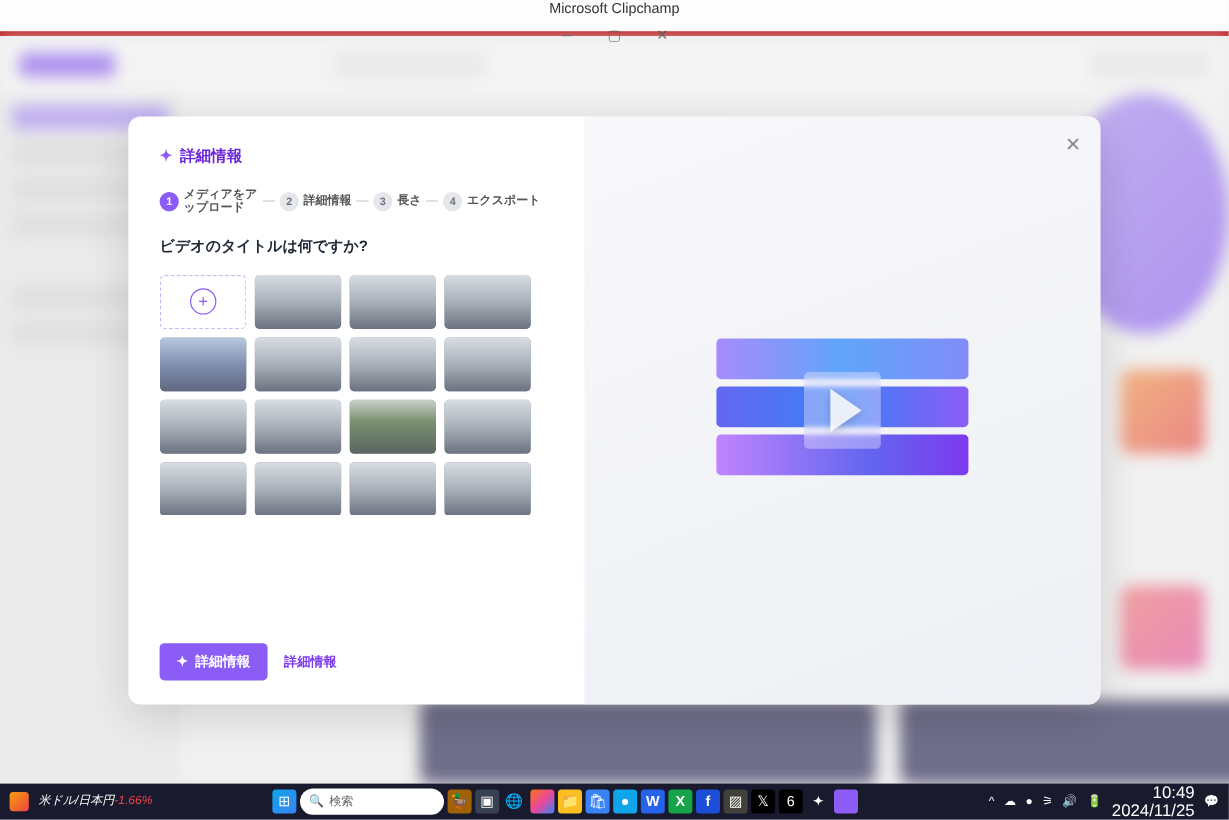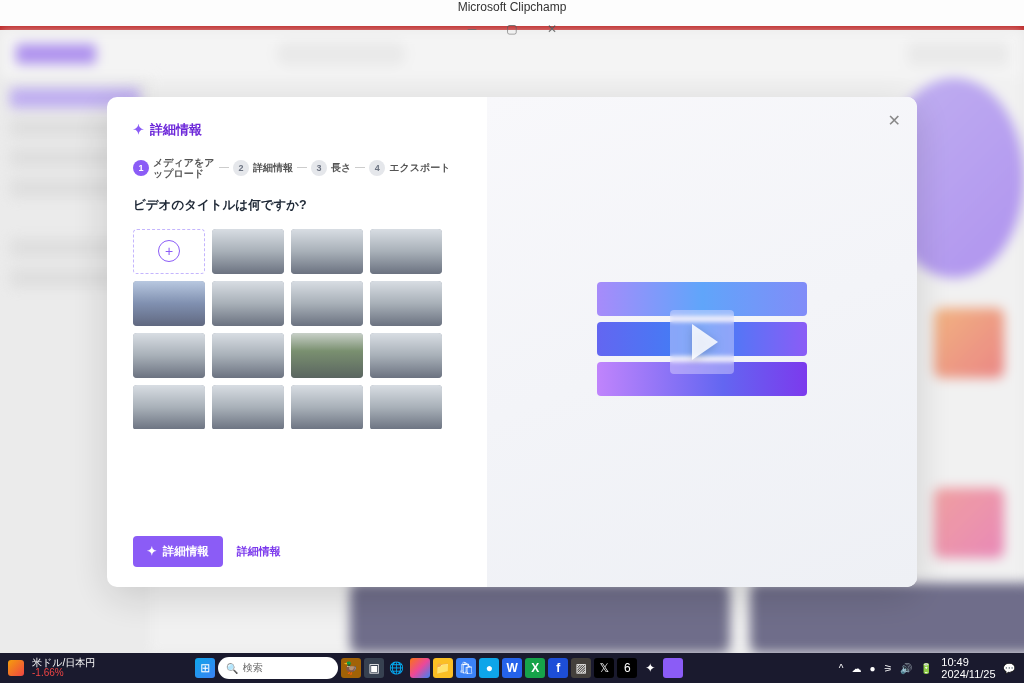--- a/index.html
+++ b/index.html
@@ -73,27 +73,27 @@
   .bar { height:34px; border-radius:4px; background:linear-gradient(90deg, #8b5cf6 0%, #60a5fa 40%, #a78bfa 100%); }
   .bar.b1 { background:linear-gradient(90deg, #a78bfa 0%, #60a5fa 50%, #818cf8 100%); }
   .bar.b2 { background:linear-gradient(90deg, #6366f1 0%, #3b82f6 50%, #8b5cf6 100%); }
   .bar.b3 { background:linear-gradient(90deg, #c084fc 0%, #6366f1 60%, #7c3aed 100%); }
   .play-overlay { position:absolute; top:50%; left:50%; transform:translate(-50%,-50%); width:64px; height:64px; background:rgba(237, 233, 254, 0.4); backdrop-filter: blur(2px); border-radius:4px; display:flex; align-items:center; justify-content:center; }
   .play-tri { width:0; height:0; border-left:26px solid rgba(255,255,255,0.85); border-top:18px solid transparent; border-bottom:18px solid transparent; margin-left:6px; filter:drop-shadow(0 2px 4px rgba(0,0,0,0.2)); }
   
   
   .taskbar { position:absolute; bottom:0; left:0; right:0; height:30px; background:#1a1a2e; display:flex; align-items:center; color:#fff; font-size:10px; padding:0 8px; }
   .tb-left { display:flex; align-items:center; gap:4px; }
-  .tb-widget { display:flex; flex-direction:column; line-height:1; }
+  .tb-widget { display:flex; flex-direction:row; line-height:1;font-style:italic; }
   .tb-widget-icon { width:16px; height:16px; background:linear-gradient(135deg,#f59e0b,#ef4444); border-radius:3px; margin-right:4px; }
   .tb-center { display:flex; align-items:center; gap:3px; margin-left:100px; }
   .tb-icon { width:20px; height:20px; border-radius:3px; display:flex; align-items:center; justify-content:center; font-size:12px; }
   .tb-search { width:120px; height:22px; background:#fff; border-radius:11px; display:flex; align-items:center; padding:0 8px; color:#666; gap:4px; }
   .tb-right { margin-left:auto; display:flex; align-items:center; gap:8px; }
-  .tb-time { display:flex; flex-direction:column; align-items:flex-start; line-height:1.1; font-size:11px; }
+  .tb-time { display:flex; flex-direction:column; align-items:flex-end; line-height:1.1; font-size:14px; }
   .win-start { background:linear-gradient(135deg,#0ea5e9,#3b82f6); }
   
 </style>
 </head>
 <body>
 
 <div class="titlebar">
   <div class="titlebar-icon"></div>
   <div class="titlebar-title">Microsoft Clipchamp</div>
   <div class="win-controls">

